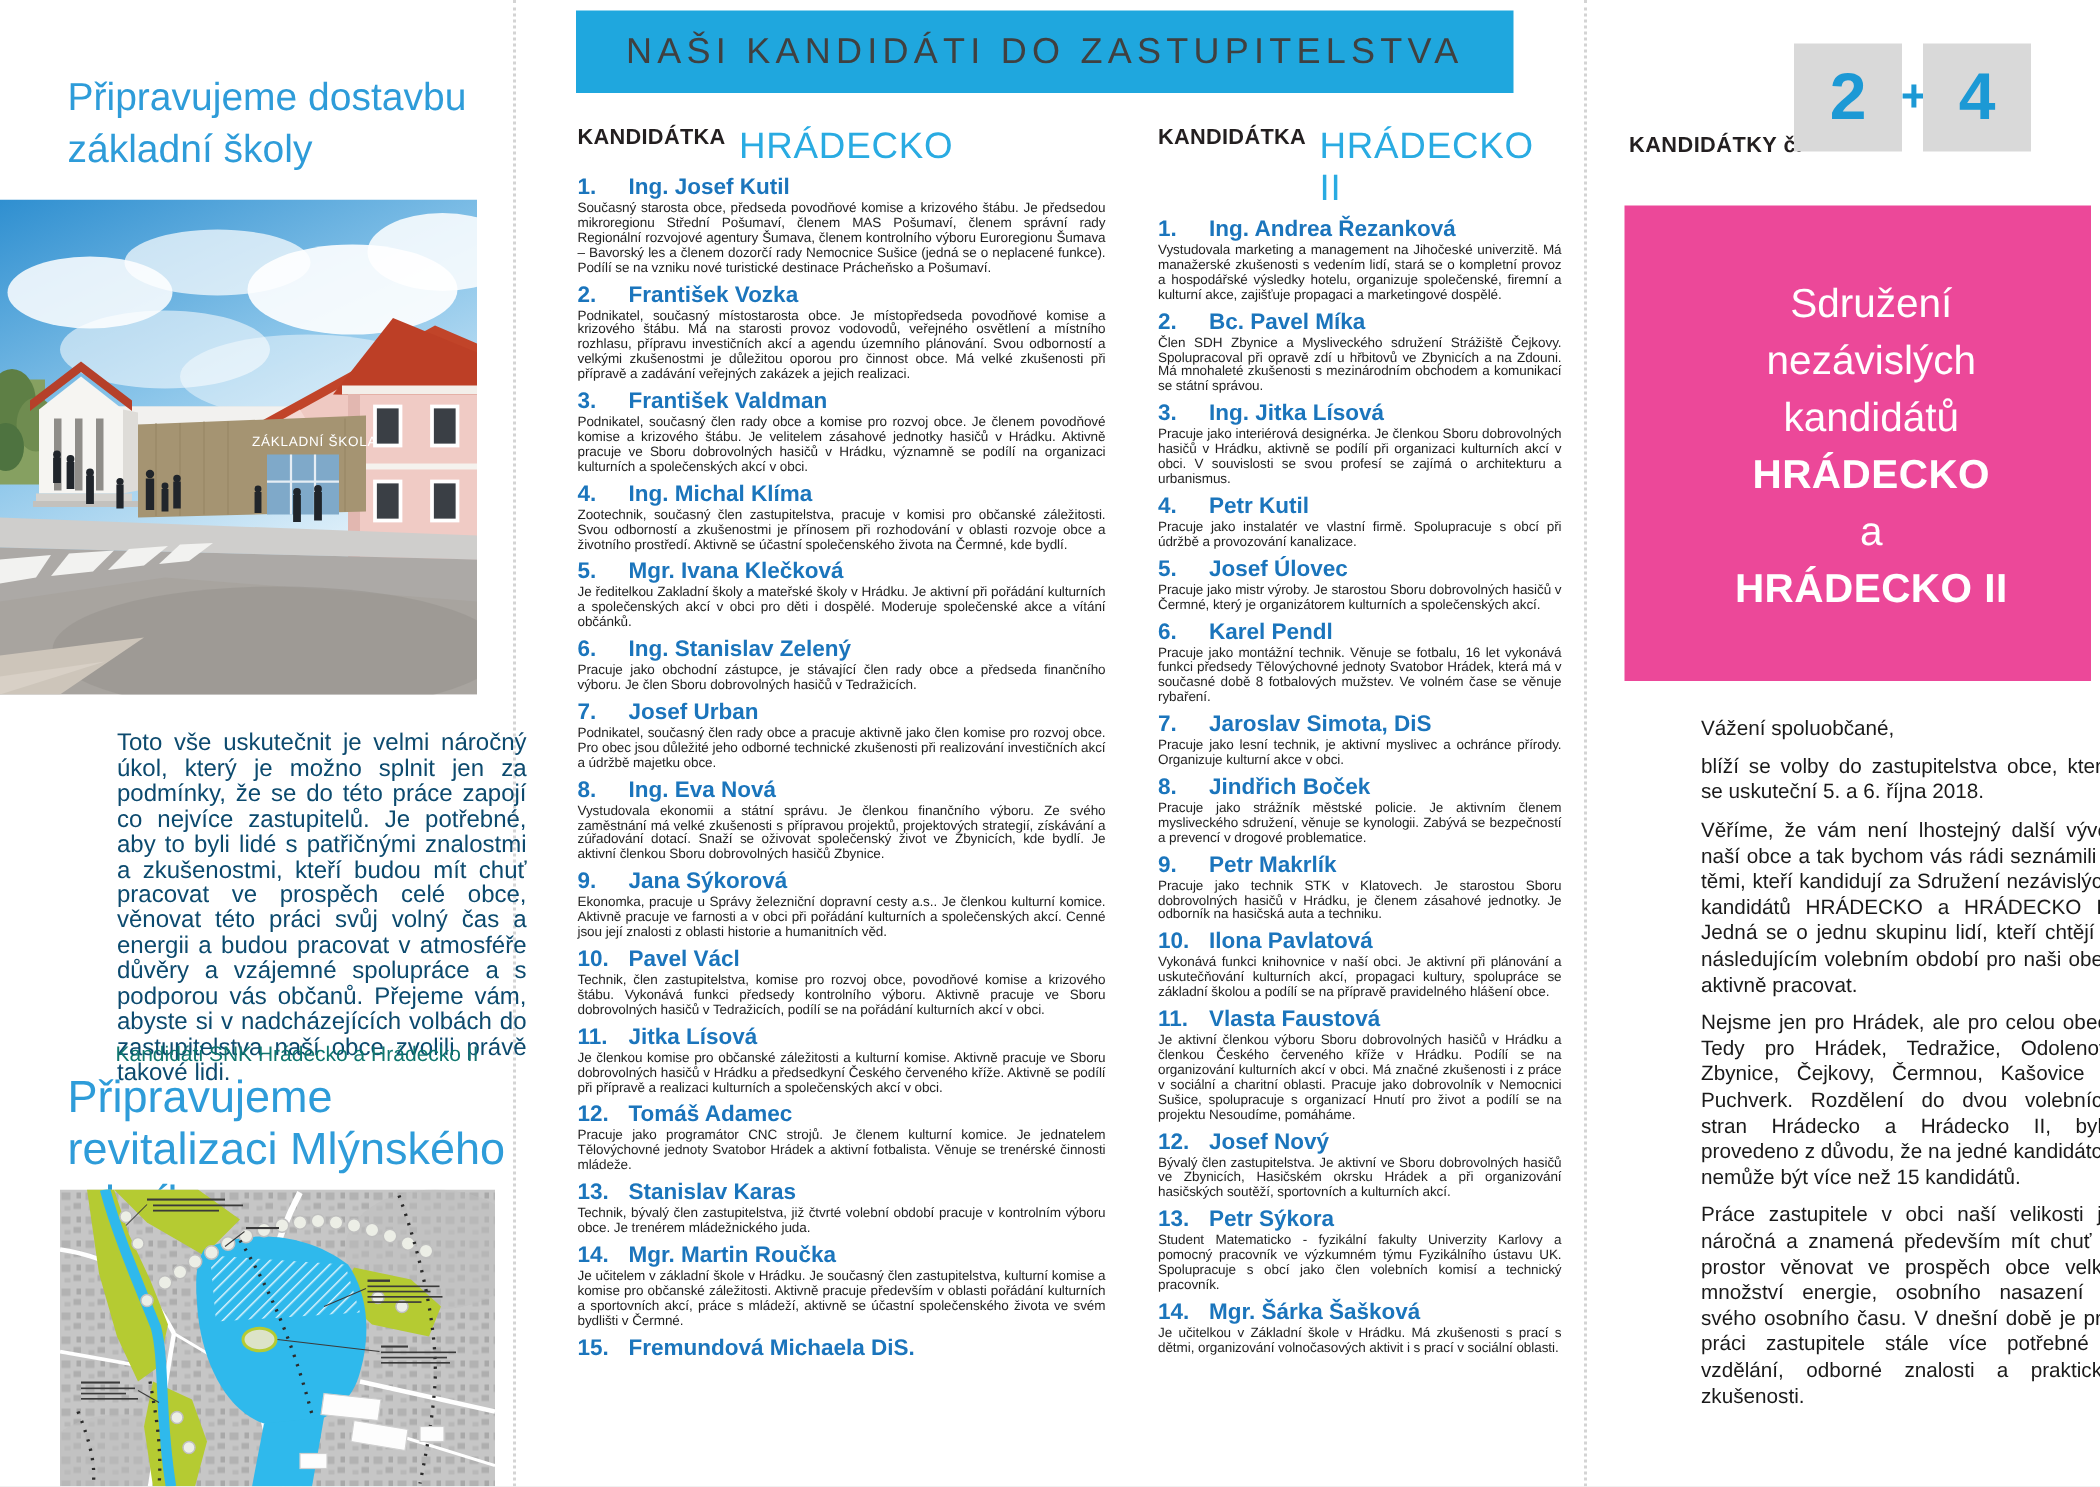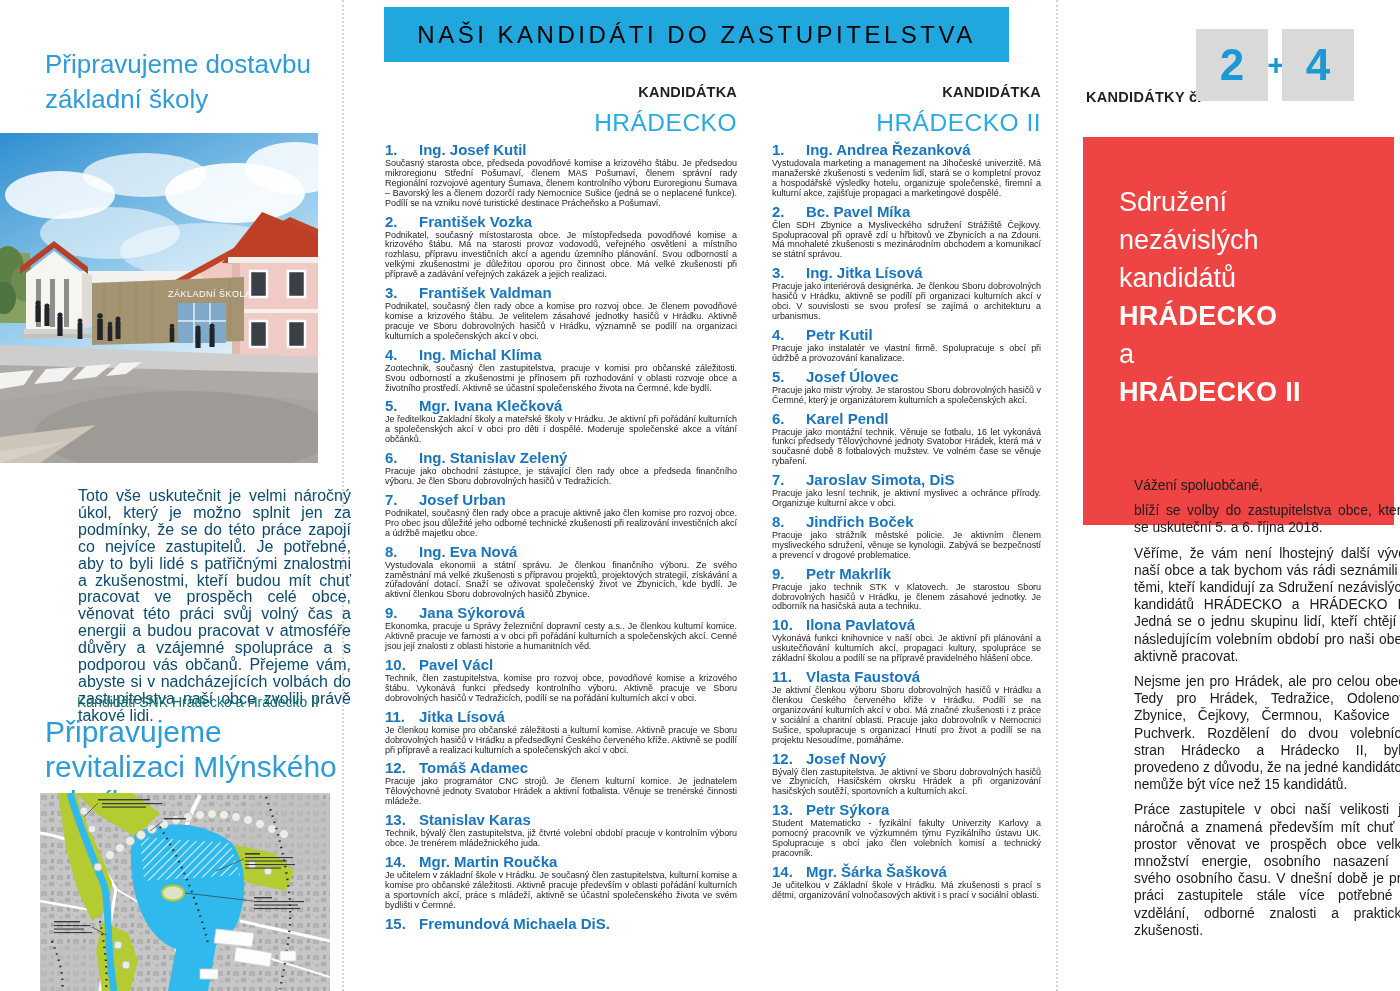--- a/index.html
+++ b/index.html
@@ -13,39 +13,39 @@
   
   .lp-h1 { position:absolute; left:45px; top:47px; width:318px; font-size:26px; line-height:35px; color:#2e9cd9; font-weight:normal; }
   .lp-h2 { position:absolute; left:45px; top:714px; width:322px; font-size:30px; line-height:35px; color:#2e9cd9; font-weight:normal; }
   .school { position:absolute; left:0; top:133px; width:318px; height:330px; }
   .lp-body { position:absolute; left:46px; top:488px; width:273px; font-size:16px; line-height:16.9px; text-align:justify; color:#0c4a6e;margin-left:32px; }
   .lp-byline { position:absolute; left:46px; top:694px; width:273px; text-align:right; font-size:14px; color:#0f766e; }
   .map { position:absolute; left:40px; top:793px; width:290px; height:198px; }
 
   
   .band { position:absolute; left:384px; top:7px; width:625px; height:55px; background:#1fa7de; display:flex; align-items:center; justify-content:center; }
-  .band-title { color:#000000; font-size:24px; letter-spacing:3.5px; font-weight:normal; }
+  .band-title { color:#404040; font-size:24px; letter-spacing:3.5px; font-weight:normal; }
 
   .col { position:absolute; top:84px; }
   .col1 { left:385px; width:352px; }
   .col2 { left:772px; width:269px; }
-  .list-head { display:flex; align-items:flex-end; gap:9px; margin-bottom:3px;flex-direction:column; }
+  .list-head { display:flex; align-items:flex-start; gap:9px; margin-bottom:3px; }
   .kl { font-size:14.5px; font-weight:bold; color:#231f20; letter-spacing:0.2px; }
   .kn { font-size:24.5px; color:#29abe2; letter-spacing:0.5px; }
   .cname { display:flex; align-items:baseline; color:#1b75bc; font-weight:bold; font-size:15px; line-height:15px; margin:5px 0 2px; }
   .cnum { flex:0 0 34px; }
   .cbio { font-size:9px; line-height:9.9px; text-align:justify; color:#1f1f1f; letter-spacing:-0.05px; }
 
   
   .ballot-label { position:absolute; left:1086px; top:89px; font-size:14.5px; font-weight:bold; color:#231f20; letter-spacing:0.3px; }
   .numbox { position:absolute; top:29px; width:72px; height:72px; background:#d9d9d9; display:flex; align-items:center; justify-content:center; font-size:44px; font-weight:bold; color:#1c99d5; }
   .numbox.n1 { left:1196px; } .numbox.n2 { left:1282px; }
   .plus { position:absolute; left:1256px; top:48px; width:40px; text-align:center; font-size:30px; font-weight:bold; color:#1c99d5; }
 
-  .bluebox { position:absolute; left:1083px; top:137px; width:311px; height:388px; background:#ef4444; padding:46px 18px 0 36px; }
+  .bluebox { position:absolute; left:1083px; top:137px; width:311px; height:317px; background:#ec4899; padding:46px 18px 0 36px;text-align:center; }
   .assoc-line { color:#ffffff; font-size:27px; line-height:38px; font-weight:normal; }
   .assoc-line.bold { font-weight:bold; letter-spacing:0.3px; }
 
   .rp-text { position:absolute; left:1086px; top:477px; width:275px;margin-left:48px; }
   .rp-par { font-size:13.8px; line-height:17.2px; text-align:justify; color:#1a1a1a; margin-bottom:8px; }
 </style>
 </head>
 <body>
 
 <div class="page">

